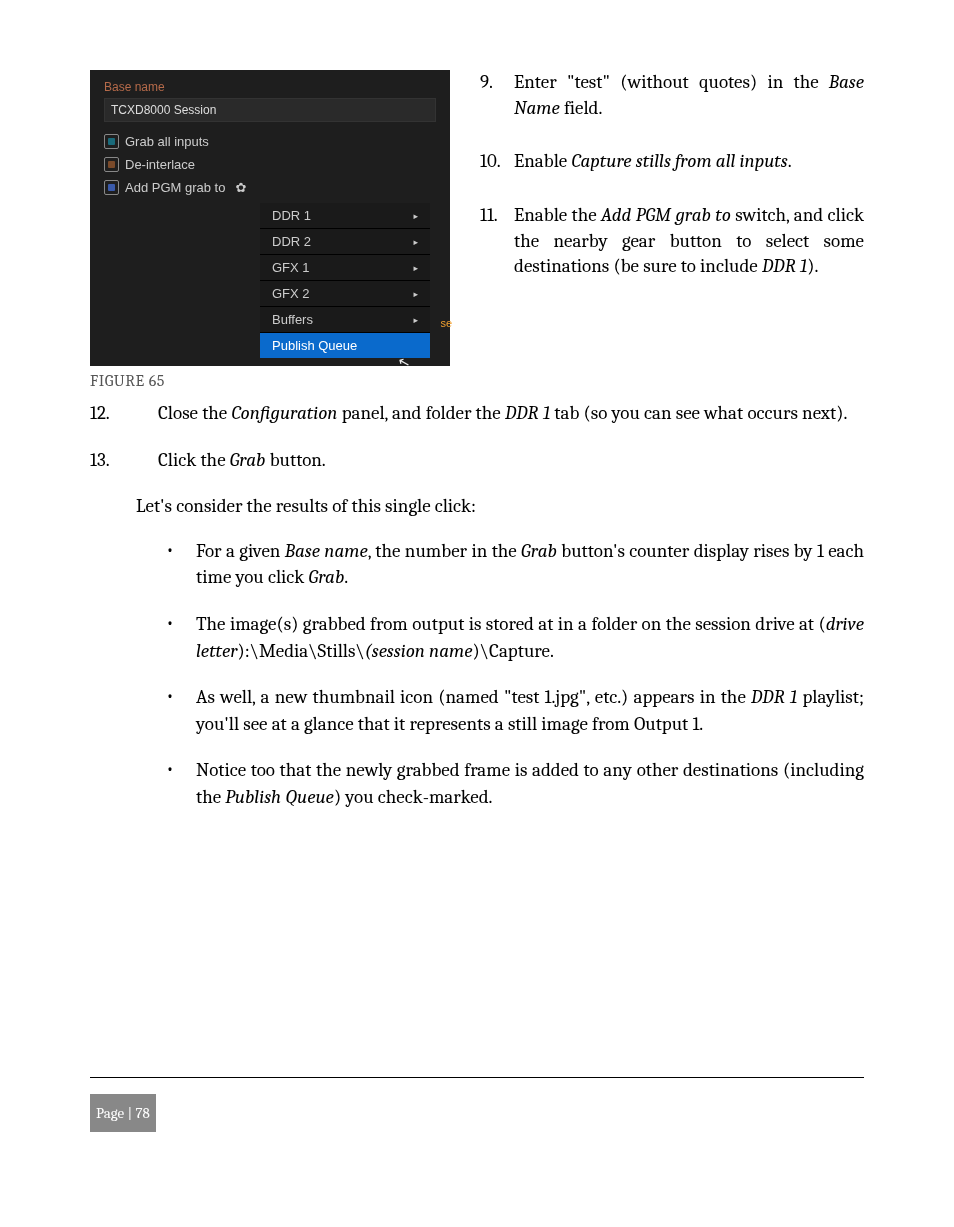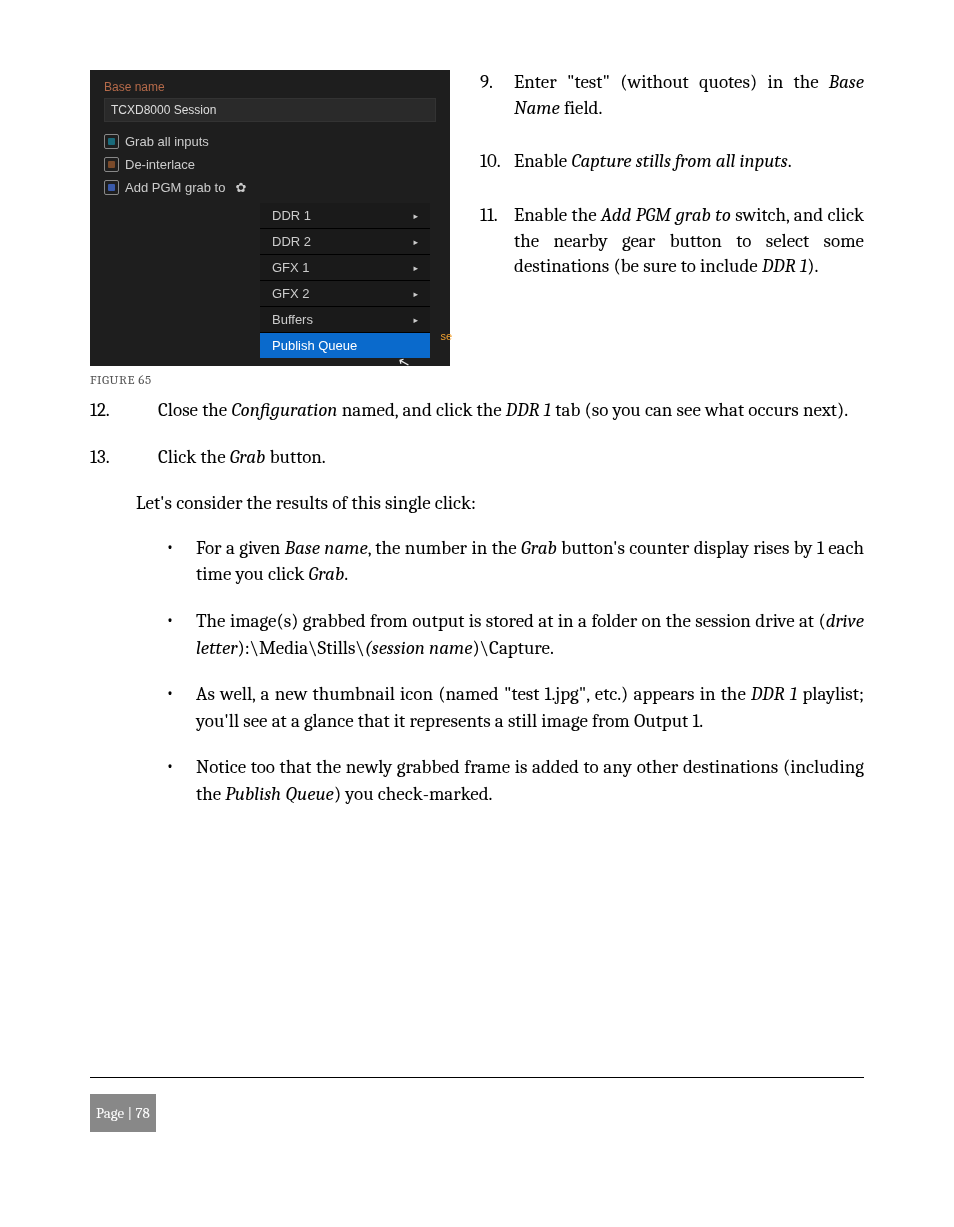--- a/index.html
+++ b/index.html
@@ -97,34 +97,34 @@
     color: #ccc;
     font-size: 9px;
   }
   .submenu-highlight {
     background: #0a6acc;
     color: #fff;
   }
   .se-tag {
     position: absolute;
     right: -2px;
-    bottom: 24px;
+    bottom: 37px;
     color: #f0a030;
     font-size: 11px;
   }
   .cursor {
     position: absolute;
     right: 40px;
     bottom: -4px;
     font-size: 14px;
     color: #eee;
     transform: rotate(-15deg);
   }
   .caption {
-    font-size: 13px;
+    font-size: 16px;
     color: #555;
     letter-spacing: 0.5px;
     margin-top: 6px;
   }
   .right-col {
     flex: 1;
     font-size: 19px;
     line-height: 1.35;
   }
   .right-item {
@@ -266,21 +266,21 @@
           <span>Enable the </span><span class="italic">Add PGM grab to</span><span> switch, and click the nearby gear button to select some destinations (be sure to include </span><span class="italic">DDR 1</span><span>).</span>
         </div>
       </div>
     </div>
   </div>
 
   <div class="body-list">
     <div class="body-item">
       <div class="body-num">12.</div>
       <div>
-        <span>Close the </span><span class="italic">Configuration</span><span> named, and click the </span><span class="italic">DDR 1</span><span> tab (so you can see what occurs next).</span>
+        <span>Close the </span><span class="italic">Configuration</span><span> panel, and folder the </span><span class="italic">DDR 1</span><span> tab (so you can see what occurs next).</span>
       </div>
     </div>
     <div class="body-item">
       <div class="body-num">13.</div>
       <div>
         <span>Click the </span><span class="italic">Grab</span><span> button.</span>
       </div>
     </div>
 
     <div class="body-indent">Let's consider the results of this single click:</div>

